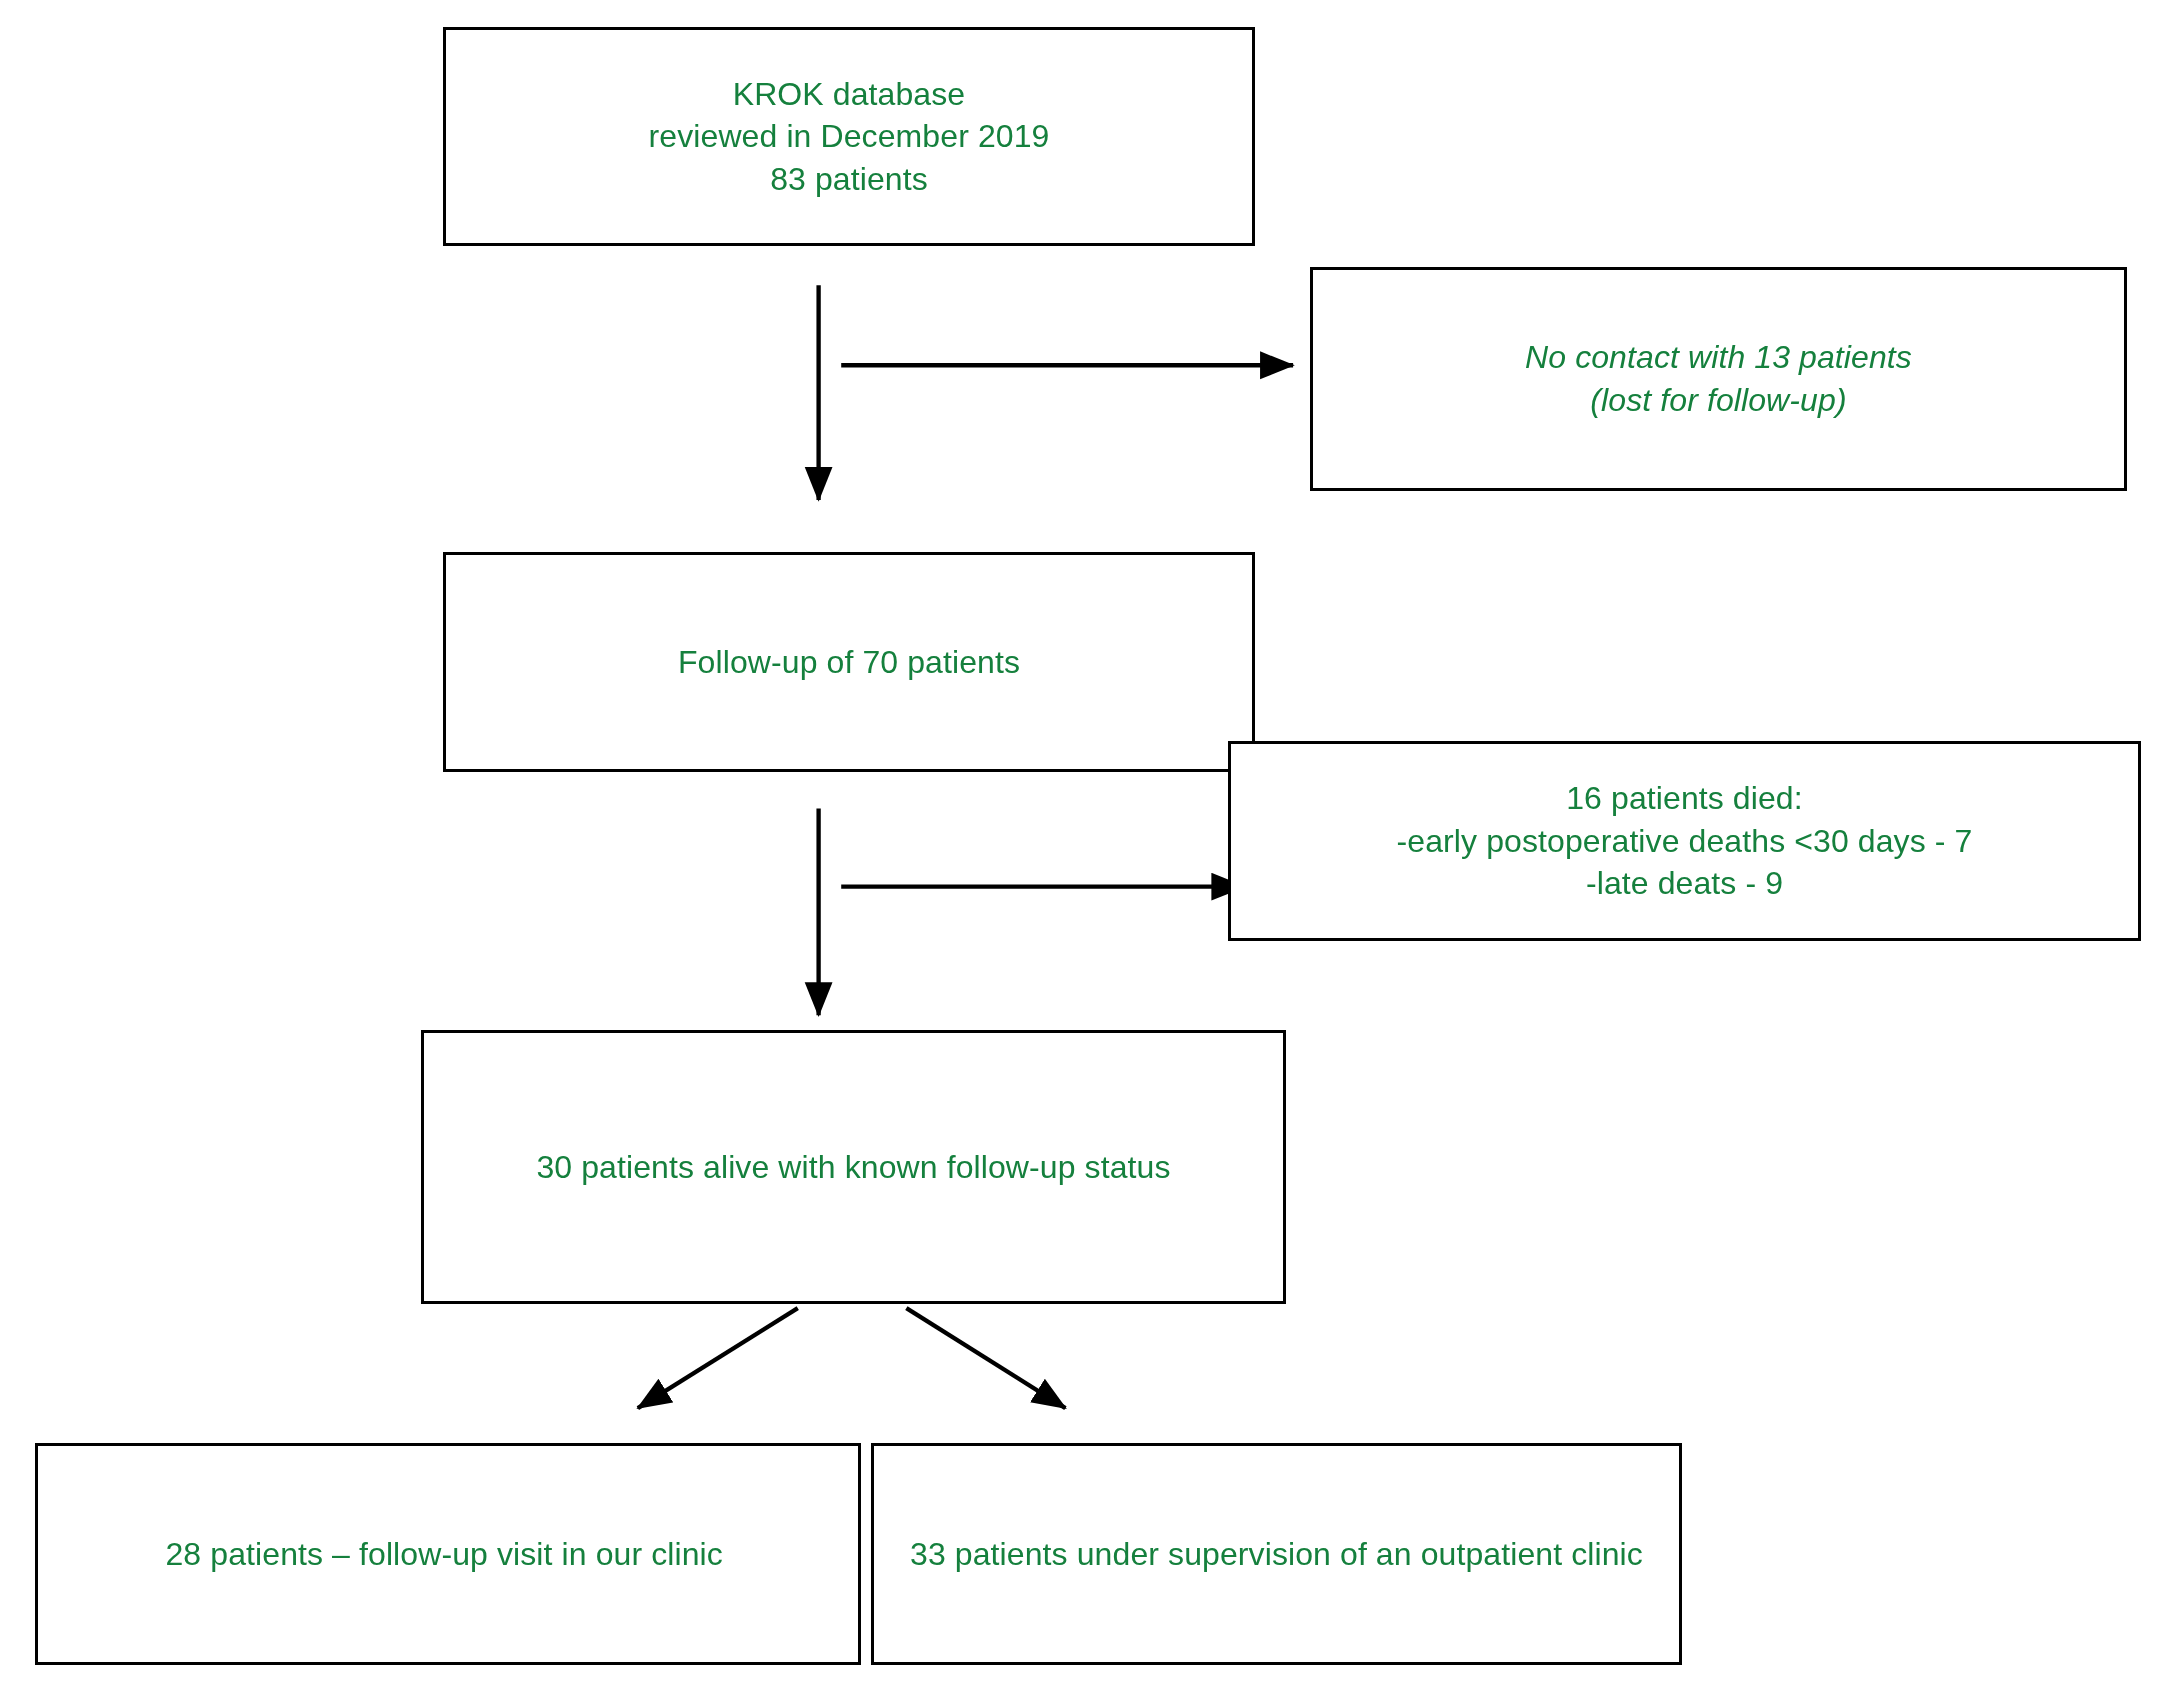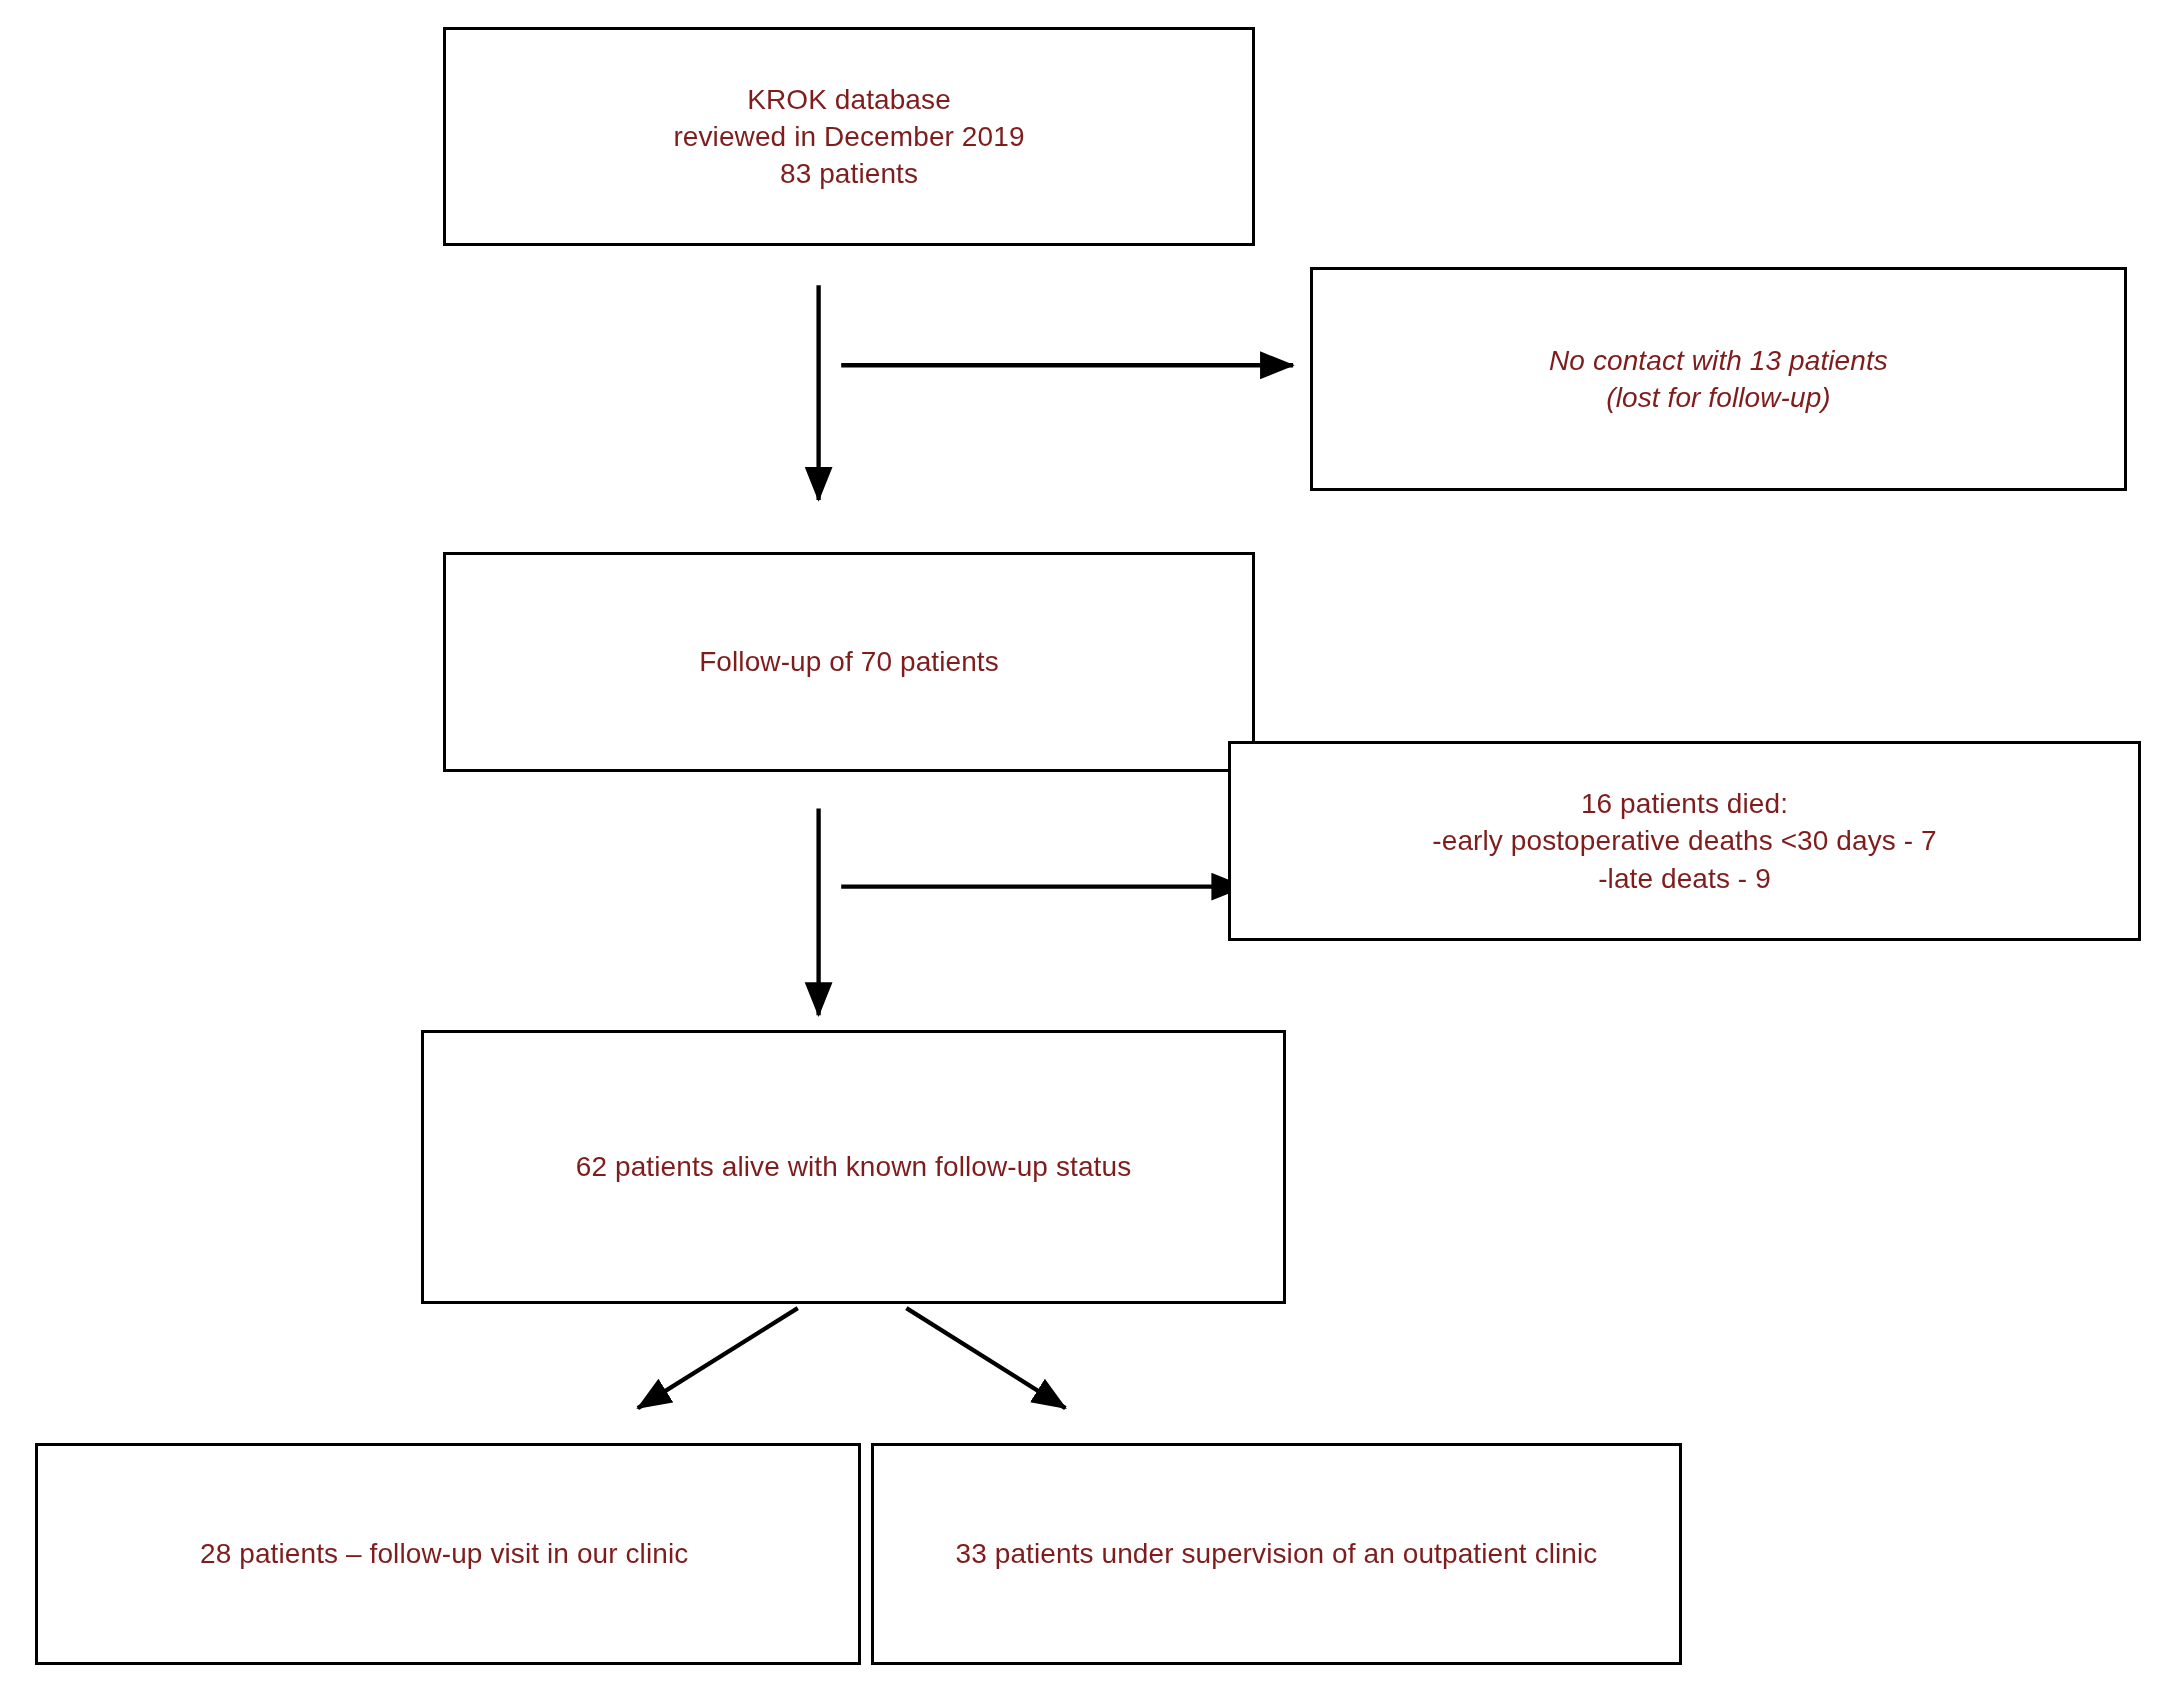--- a/index.html
+++ b/index.html
@@ -25,25 +25,25 @@
     background: #ffffff;
     display: flex;
     align-items: center;
     justify-content: center;
     text-align: center;
     padding: 7px 15.6px;
   }
   .flow-box .box-text {
     display: block;
     width: 100%;
-    font-size: 28px;
+    font-size: 32px;
     line-height: 1.33;
     letter-spacing: 0.1px;
     white-space: pre-line;
-    color: #7f1d1d;
+    color: #15803d;
   }
   
   #box-source      { left: 443px;  top: 27px;   width: 812px;  height: 219px; }
   #box-nocontact   { left: 1310px; top: 267px;  width: 817px;  height: 224px; font-style: italic; }
   #box-followup    { left: 443px;  top: 513px;  width: 812px;  height: 220px; margin-top: 39px; }
   #box-died        { left: 1228px; top: 741px;  width: 913px; height: 200px; }
   #box-alive       { left: 421px;  top: 1030px; width: 865px;  height: 274px; }
   #box-ourclinic   { left: 35px;   top: 1443px; width: 826px;  height: 222px; padding-left: 8px; }
   #box-outpatient  { left: 871px; top: 1443px; width: 811px;  height: 222px; }
 
@@ -109,21 +109,21 @@
     <span class="box-text">Follow-up of 70 patients</span>
   </div>
 
   <div class="flow-box" id="box-died">
     <span class="box-text">16 patients died:
 -early postoperative deaths &lt;30 days - 7
 -late deats - 9</span>
   </div>
 
   <div class="flow-box" id="box-alive">
-    <span class="box-text">62 patients alive with known follow-up status</span>
+    <span class="box-text">30 patients alive with known follow-up status</span>
   </div>
 
   <div class="flow-box" id="box-ourclinic">
     <span class="box-text">28 patients – follow-up visit in our clinic</span>
   </div>
 
   <div class="flow-box" id="box-outpatient">
     <span class="box-text">33 patients under supervision of an outpatient clinic</span>
   </div>
 

